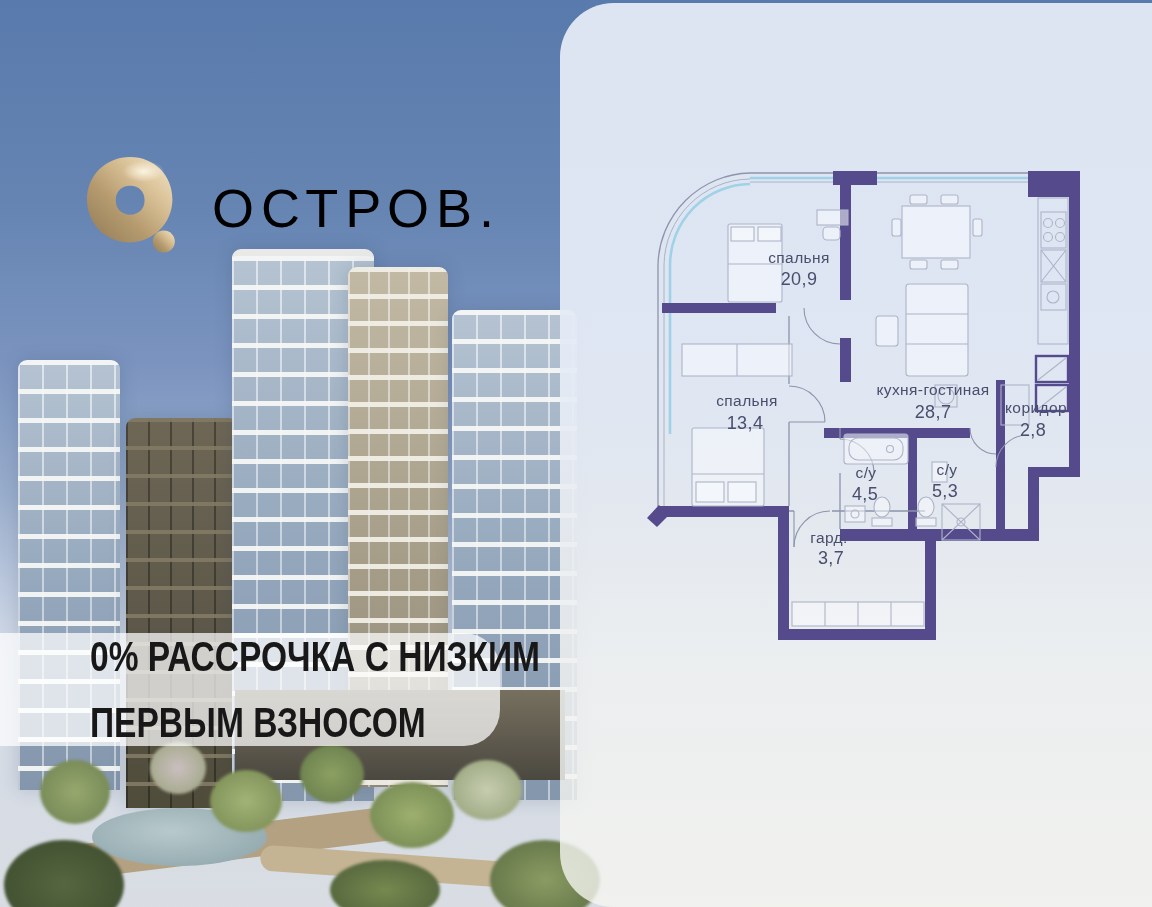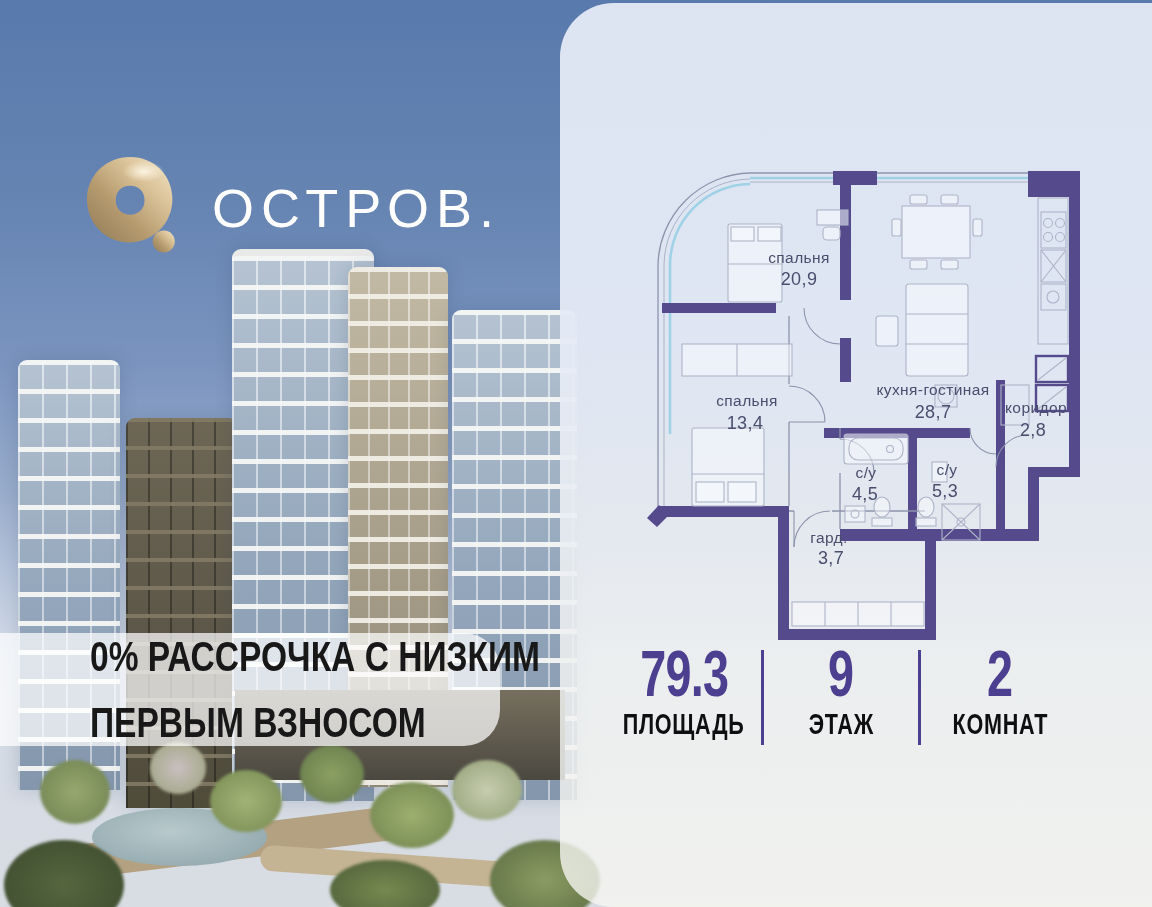--- a/index.html
+++ b/index.html
@@ -26,21 +26,21 @@
       repeating-linear-gradient(90deg,rgba(255,255,255,.4) 0 2px,rgba(150,140,110,.22) 2px 20px),
       linear-gradient(180deg,#cfc6b4 0%,#a8a08e 60%,#8e887a 100%);}
   .podium{position:absolute;background:linear-gradient(180deg,#77705f,#4b4840);}
   .tree{position:absolute;border-radius:50%;filter:blur(1.5px);}
   .strip{position:absolute;border-radius:20px;}
   .pond{position:absolute;border-radius:50%;
         background:radial-gradient(ellipse at 45% 40%,#b8c9cc,#8aa2a8);}
 
   
   .logo{position:absolute;left:86px;top:156px;display:flex;align-items:center;}
-  .logo-text{color:#ffffff;font-size:54px;font-weight:500;letter-spacing:7px;
+  .logo-text{color:#000000;font-size:54px;font-weight:500;letter-spacing:7px;
              margin-left:30px;margin-top:4px;}
 
   
   .promo{position:absolute;left:0;top:633px;width:500px;height:113px;
          background:rgba(255,255,255,.72);border-radius:0 36px 36px 0;
          display:flex;flex-direction:column;justify-content:space-between;padding-left:90px;
          box-sizing:border-box;}
   .promo-line{display:block;font-weight:700;font-size:43px;line-height:1.09;
               color:#181818;transform:scaleX(.78);transform-origin:left center;
               white-space:nowrap;}
@@ -260,31 +260,15 @@
         <text class="rarea" x="101" y="263">13,4</text>
         <text class="rname" x="222" y="312">с/у</text>
         <text class="rarea" x="221" y="334">4,5</text>
         <text class="rname" x="303" y="309">с/у</text>
         <text class="rarea" x="301" y="331">5,3</text>
         <text class="rname" x="185" y="377">гард.</text>
         <text class="rarea" x="187" y="398">3,7</text>
       </g>
     </svg>
 
-    <div class="stats">
-      <div class="stat" style="left:124px;">
-        <span class="stat-value">79.3</span><br>
-        <span class="stat-label">ПЛОЩАДЬ</span>
-      </div>
-      <div class="stat-div" style="left:201px;"></div>
-      <div class="stat" style="left:281px;">
-        <span class="stat-value">9</span><br>
-        <span class="stat-label">ЭТАЖ</span>
-      </div>
-      <div class="stat-div" style="left:358px;"></div>
-      <div class="stat" style="left:440px;">
-        <span class="stat-value">2</span><br>
-        <span class="stat-label">КОМНАТ</span>
-      </div>
-    </div>
 
   </div>
 </div>
 
 </body></html>

